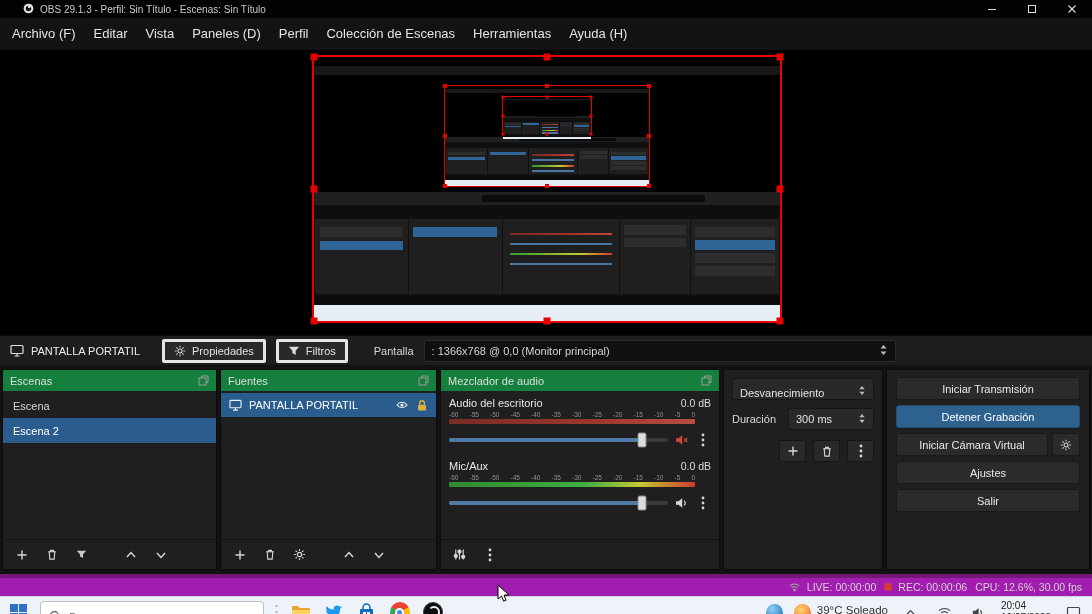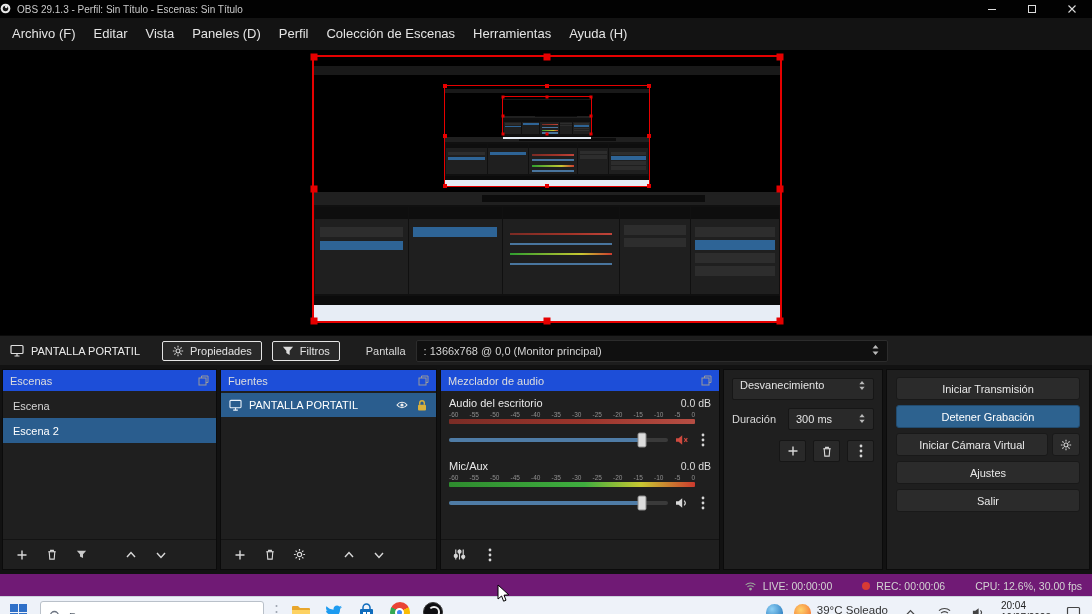--- a/index.html
+++ b/index.html
@@ -1,21 +1,21 @@
 <!DOCTYPE html>
 <html><head>
 <meta charset="utf-8">
 <style>
   *{margin:0;padding:0;box-sizing:border-box}
   html,body{width:1092px;height:614px;overflow:hidden}
   body{font-family:"Liberation Sans","DejaVu Sans",sans-serif;background:#000}
   .app{position:relative;width:1092px;height:614px;display:flex;flex-direction:column;background:#161616}
 
   
-  .titlebar{flex:0 0 18px;background:#020202;display:flex;align-items:center;gap:6px;padding-left:0}
+  .titlebar{flex:0 0 18px;background:#020202;display:flex;align-items:center;gap:6px;padding-left:23px}
   .titlebar .title{font-size:10px;color:#c9c9c9;white-space:nowrap}
   .win-controls{margin-left:auto;display:flex;height:100%}
   .win-btn{width:40px;display:flex;align-items:center;justify-content:center}
 
   
   .menubar{flex:0 0 20px;background:#131313;display:flex;align-items:center;padding-left:3px;border-bottom:1px solid #000}
   .menu-item{font-size:13px;color:#e4e4e4;padding:6px 9px;line-height:20px;white-space:nowrap;cursor:default}
 
   
   .preview{flex:0 0 284px;background:#000;position:relative}
@@ -48,29 +48,29 @@
   .m-line{height:2px;margin:7% 6% 0}
   .m-line.dim{background:linear-gradient(90deg,#7a2b24,#a33428 60%,#c0443a)}
   .m-line.bright{background:linear-gradient(90deg,#2f9e2f,#c8c832 70%,#cc3a2e)}
   .m-line.sl{background:#49759e}
   .m-status{flex:0 0 3.5%;background:#0b0b0b}
   .m-task{flex:0 0 6%;background:#e7edf5}
 
   
   .src-toolbar{flex:0 0 30px;background:#1d1d1d;display:flex;align-items:center;gap:10px;padding:0 10px;border-top:1px solid #0a0a0a}
   .src-label{font-size:11px;color:#ececec;display:flex;align-items:center;gap:7px;margin-right:12px;white-space:nowrap}
-  .tool-btn{display:flex;align-items:center;gap:6px;background:#292929;border:1px solid #e5e5e5;border-radius:2px;color:#e2e2e2;font-size:11px;padding:3px 9px;white-space:nowrap;cursor:default}
+  .tool-btn{display:flex;align-items:center;gap:6px;background:#292929;border:3px solid #e5e5e5;border-radius:2px;color:#e2e2e2;font-size:11px;padding:3px 9px;white-space:nowrap;cursor:default}
   .prop-label{font-size:11px;color:#d8d8d8;margin-left:16px;white-space:nowrap}
   .combo{width:472px;display:flex;align-items:center;background:#101010;border:1px solid #2c2c2c;border-radius:2px;height:22px;padding:0 7px;font-size:11px;color:#d4d4d4;white-space:nowrap}
   .combo .spin{margin-left:auto}
 
   
   .docks{flex:0 0 209px;background:#121212;display:flex;gap:3px;padding:4px 2px}
   .dock{background:#1f1f1f;display:flex;flex-direction:column;border:1px solid #0b0b0b}
-  .dock-header{flex:0 0 21px;background:#1d4ed8;display:flex;align-items:center;padding:0 7px}
+  .dock-header{flex:0 0 21px;background:#15803d;display:flex;align-items:center;padding:0 7px}
   .dock-title{font-size:11px;color:#dedede;white-space:nowrap;overflow:hidden}
   .dock-header .dock-icon{margin-left:auto;display:flex}
   .dock-footer{flex:0 0 30px;display:flex;align-items:center;gap:5px;padding:0 6px;border-top:1px solid #131313;margin-top:auto}
   .icon-btn{width:25px;height:22px;display:flex;align-items:center;justify-content:center;border-radius:2px;cursor:default}
   .footer-gap{width:14px}
 
   .scene-list{padding-top:2px}
   .scene-row{height:25px;display:flex;align-items:center;padding:0 10px;font-size:11px;color:#d6d6d6;cursor:default}
   .scene-row.selected{background:#2a5d8e;color:#fff}
   .source-row{height:24px;display:flex;align-items:center;gap:7px;padding:0 8px;font-size:11px;color:#fff;background:#2a5d8e;margin-top:2px;cursor:default}
@@ -83,37 +83,37 @@
   .tick-row{display:flex;justify-content:space-between;font-size:6.5px;color:#8f8f8f;margin:2px 16px 1px 0}
   .meter{height:5px;border-radius:1px;margin-right:16px}
   .meter.dim{background:linear-gradient(90deg,#8a2f27,#b0392e 55%,#d0564a);opacity:.85}
   .meter.bright{background:linear-gradient(90deg,#2e8b2e 0%,#3fae3f 55%,#c8c832 78%,#cc3a2e 100%)}
   .slider-row{display:flex;align-items:center;gap:6px;margin-top:5px}
   .slider{position:relative;height:4px;background:#3a3a3a;border-radius:2px;flex:1}
   .slider .fill{position:absolute;left:0;top:0;bottom:0;width:88%;background:#4f7ca6;border-radius:2px}
   .slider .knob{position:absolute;left:88%;top:50%;transform:translate(-50%,-50%);width:9px;height:15px;background:#dcdcdc;border:1px solid #8a8a8a;border-radius:2px}
 
   .transitions-body{padding:8px 8px;display:flex;flex-direction:column;gap:8px}
-  .t-combo{height:22px;background:#292929;border:1px solid #161616;border-radius:2px;display:flex;align-items:flex-start;padding:0 7px;font-size:11px;color:#e4e4e4}
+  .t-combo{height:22px;background:#292929;border:1px solid #161616;border-radius:2px;display:flex;align-items:flex-end;padding:0 7px;font-size:11px;color:#e4e4e4}
   .t-combo .spin{margin-left:auto}
   .t-row{display:flex;align-items:center;justify-content:space-between;font-size:11px;color:#d8d8d8}
   .t-spin{width:86px;height:22px;background:#292929;border:1px solid #161616;border-radius:2px;display:flex;align-items:center;padding:0 7px;font-size:11px;color:#e4e4e4}
   .t-spin .spin{margin-left:auto}
   .t-buttons{display:flex;justify-content:flex-end;gap:7px;margin-top:2px}
   .sq-btn{width:27px;height:22px;background:#292929;border:1px solid #161616;border-radius:2px;display:flex;align-items:center;justify-content:center;cursor:default}
 
   .controls-body{padding:7px 9px;display:flex;flex-direction:column;gap:5px}
   .ctl-btn{height:23px;background:#2b2b2b;border:1px solid #191919;border-radius:3px;color:#e8e8e8;font-size:11px;display:flex;align-items:center;justify-content:center;width:100%;font-family:inherit;cursor:default}
   .ctl-btn.active{background:#2d628f;border-color:#224b6e;color:#fff}
   .vcam-row{display:flex;gap:4px}
   .vcam-row .ctl-btn{flex:1}
   .gear-btn{flex:0 0 28px;height:23px;background:#2b2b2b;border:1px solid #191919;border-radius:3px;display:flex;align-items:center;justify-content:center;cursor:default}
 
   
-  .statusbar{flex:0 0 22px;background:#701a75;border-top:1px solid #701a75;display:flex;align-items:center;justify-content:flex-end;gap:30px;padding:0 10px;font-size:10.5px;color:#d2d2d2}
+  .statusbar{flex:0 0 22px;background:#a21caf;border-top:4px solid #701a75;display:flex;align-items:center;justify-content:flex-end;gap:8px;padding:0 10px;font-size:10.5px;color:#d2d2d2}
   .status-item{display:flex;align-items:center;gap:6px;white-space:nowrap}
   .rec-dot{width:8px;height:8px;border-radius:50%;background:#d83a34}
 
   
   .taskbar{flex:0 0 31px;background:#eef2f9;border-top:1px solid #cdd4dd;display:flex;align-items:center;gap:10px;padding:0 7px}
   .search-box{width:224px;height:23px;background:#fff;border:1px solid #b9c0c9;border-radius:3px;display:flex;align-items:flex-end;gap:7px;padding:0 8px;font-size:11.5px;color:#5b6470}
   .tb-icon{width:23px;height:23px;display:flex;align-items:center;justify-content:center;cursor:default}
   .grip{display:flex;align-items:center}
   .tb-right{margin-left:auto;display:flex;align-items:center;gap:11px}
   .circle-icon{width:17px;height:17px;border-radius:50%}

